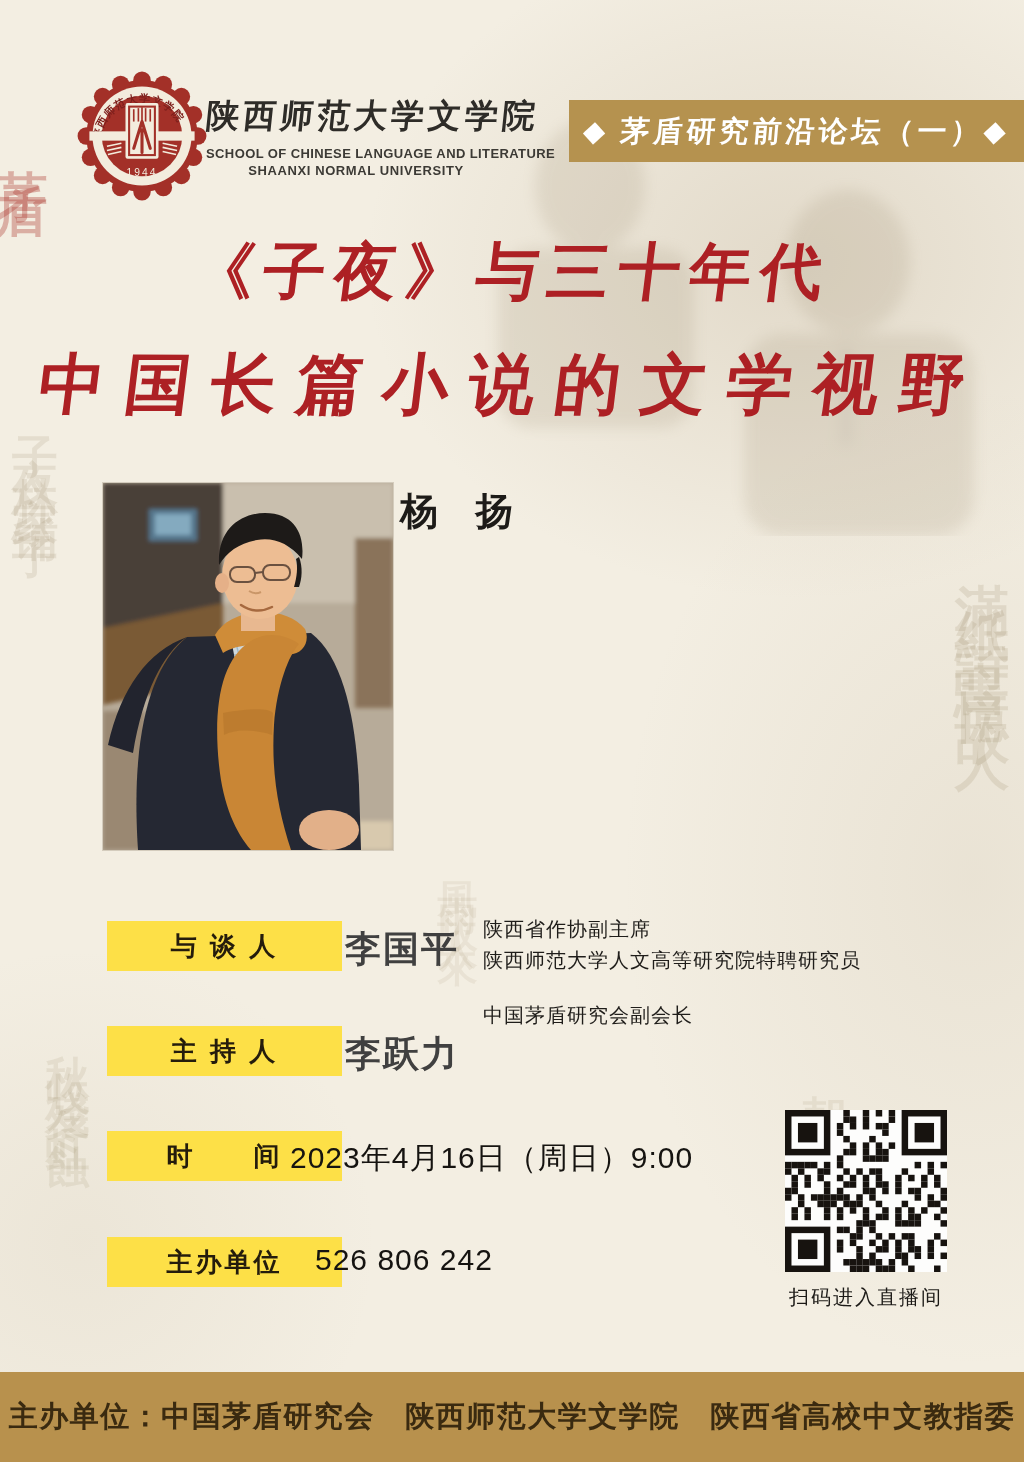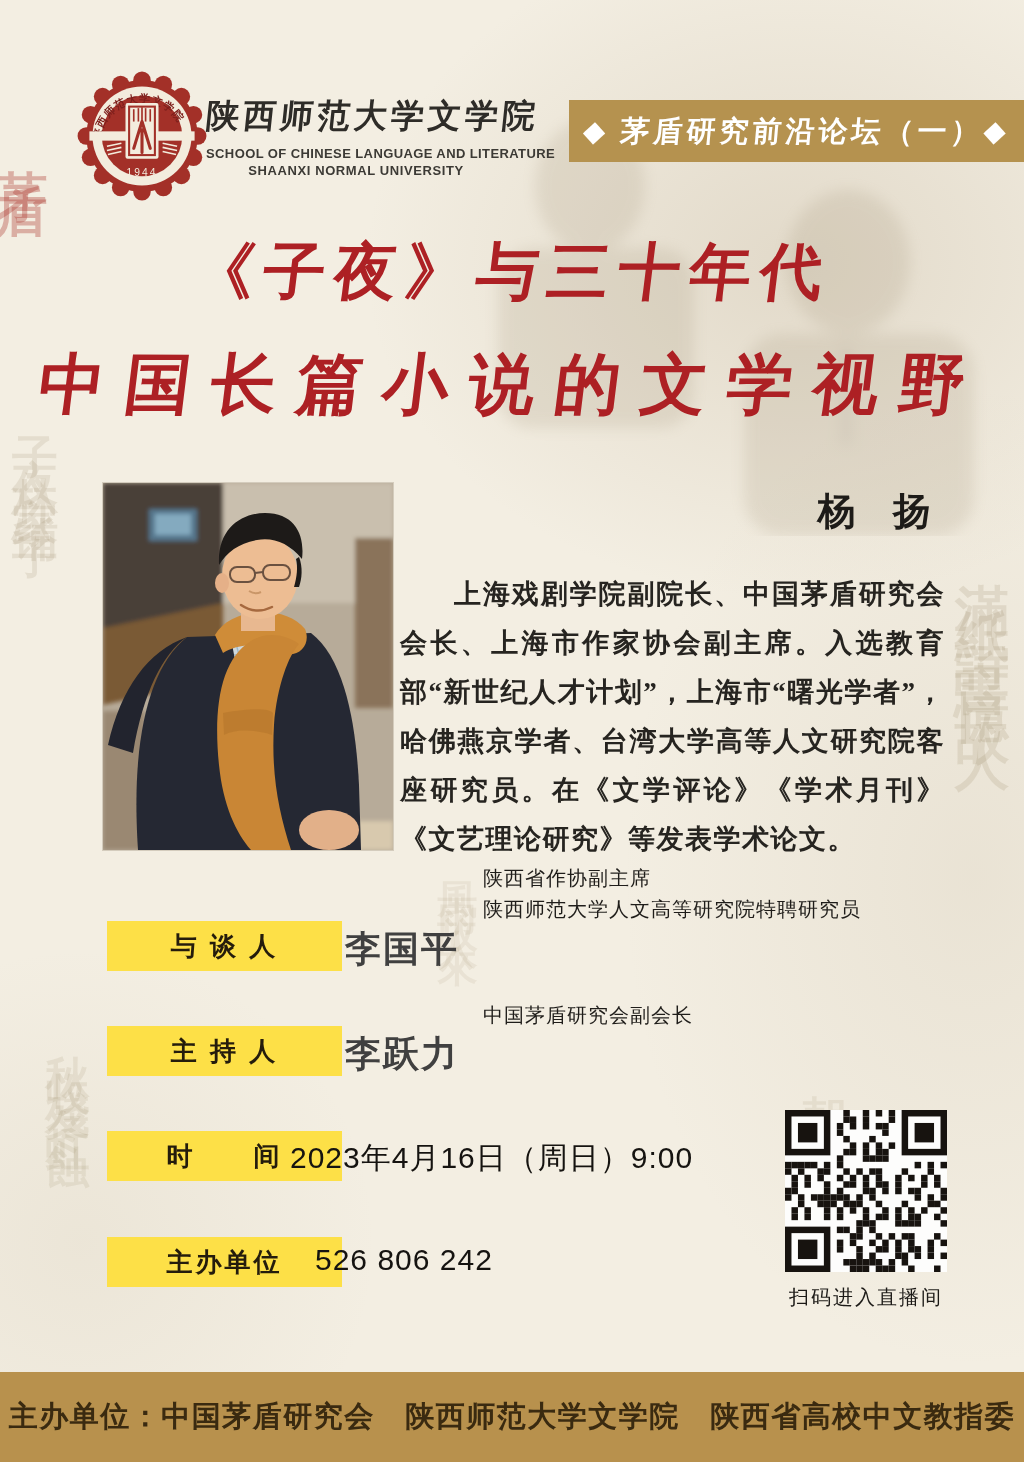--- a/index.html
+++ b/index.html
@@ -34,36 +34,36 @@
   .banner span{display:inline-block;transform:skewX(-5deg);}
 
   
   .title{position:absolute;left:0;top:230px;width:1024px;text-align:center;color:#ad2024;
     font-family:"Liberation Serif","DejaVu Serif",serif;font-weight:900;}
   .title-l1{font-size:62px;letter-spacing:9px;transform:skewX(-7deg);white-space:nowrap;}
   .title-l2{font-size:66px;letter-spacing:20px;margin-top:26px;transform:skewX(-7deg);white-space:nowrap;}
 
   
   .photo{position:absolute;left:103px;top:483px;width:290px;height:367px;box-shadow:0 0 0 1px rgba(120,105,80,0.25);}
-  .speaker-name{position:absolute;left:400px;top:486px;width:545px;text-align:right;
+  .speaker-name{position:absolute;left:400px;top:486px;width:545px;text-align:left;
     font-family:"Liberation Serif","DejaVu Serif",serif;font-weight:900;font-size:38px;letter-spacing:14px;color:#1d1b18;}
   .bio{position:absolute;left:400px;top:570px;width:545px;
     font-family:"Liberation Serif","DejaVu Serif",serif;font-weight:600;font-size:27px;line-height:49px;
     letter-spacing:1.5px;color:#262420;text-align:justify;text-indent:2em;}
 
   
   .row-label{position:absolute;left:107px;width:235px;height:50px;background:#fde047;
     font-family:Liberation Sans, sans-serif;font-weight:bold;font-size:26px;color:#241c0c;
     display:flex;align-items:center;justify-content:center;letter-spacing:3px;white-space:nowrap;}
   .lbl1{top:921px;} .lbl2{top:1026px;} .lbl3{top:1131px;} .lbl4{top:1237px;}
   .row-name{position:absolute;left:345px;font-family:"Liberation Serif","DejaVu Serif",serif;font-weight:900;
     font-size:36px;color:#404040;letter-spacing:2px;}
   .nm1{top:925px;} .nm2{top:1030px;}
   .row-desc{position:absolute;left:483px;font-size:20px;line-height:31px;color:#1f1d1a;letter-spacing:1px;}
-  .dc1{top:863px;} .dc2{top:1000px;font-family:Liberation Serif, serif;}
+  .dc1{top:915px;font-family:Liberation Mono, monospace;} .dc2{top:1000px;font-family:Liberation Serif, serif;}
   .row-value{position:absolute;font-size:30px;color:#151310;letter-spacing:1px;}
   .val3{left:290px;top:1138px;} .val4{left:315px;top:1243px;}
 
   
   .qr-block{position:absolute;left:785px;top:1110px;width:162px;text-align:center;}
   .qr-code{width:162px;height:162px;background:#fdfdfc;display:block;}
   .qr-caption{margin-top:12px;font-size:20px;letter-spacing:2px;color:#1c1a17;white-space:nowrap;}
 
   
   .footer{position:absolute;left:0;bottom:0;width:1024px;height:90px;background:#b8914d;
@@ -204,21 +204,20 @@
       <rect x="127" y="84" width="25" height="15" rx="7"></rect>
       <rect x="160" y="82" width="27" height="15" rx="7"></rect>
       <line x1="152" y1="90" x2="160" y2="89"></line>
     </g>
     <path d="M138,122 Q153,132 169,124" fill="none" stroke="#a6693f" stroke-width="2.5" stroke-linecap="round"></path>
     <path d="M146,108 Q152,112 158,109" fill="none" stroke="#c99668" stroke-width="2"></path>
     <ellipse cx="226" cy="347" rx="30" ry="20" fill="#e2b089"></ellipse>
   </svg>
 
   <div class="speaker-name">杨 扬</div>
-  <div class="bio">上海戏剧学院副院长、中国茅盾研究会会长、上海市作家协会副主席。入选教育部“新世纪人才计划”，上海市“曙光学者”，哈佛燕京学者、台湾大学高等人文研究院客座研究员。在《文学评论》《学术月刊》《文艺理论研究》等发表学术论文。</div>
 
   <div class="row-label lbl1">与 谈 人</div>
   <div class="row-name nm1">李国平</div>
   <div class="row-desc dc1">
     <div>陕西省作协副主席</div>
     <div>陕西师范大学人文高等研究院特聘研究员</div>
   </div>
 
   <div class="row-label lbl2">主 持 人</div>
   <div class="row-name nm2">李跃力</div>

